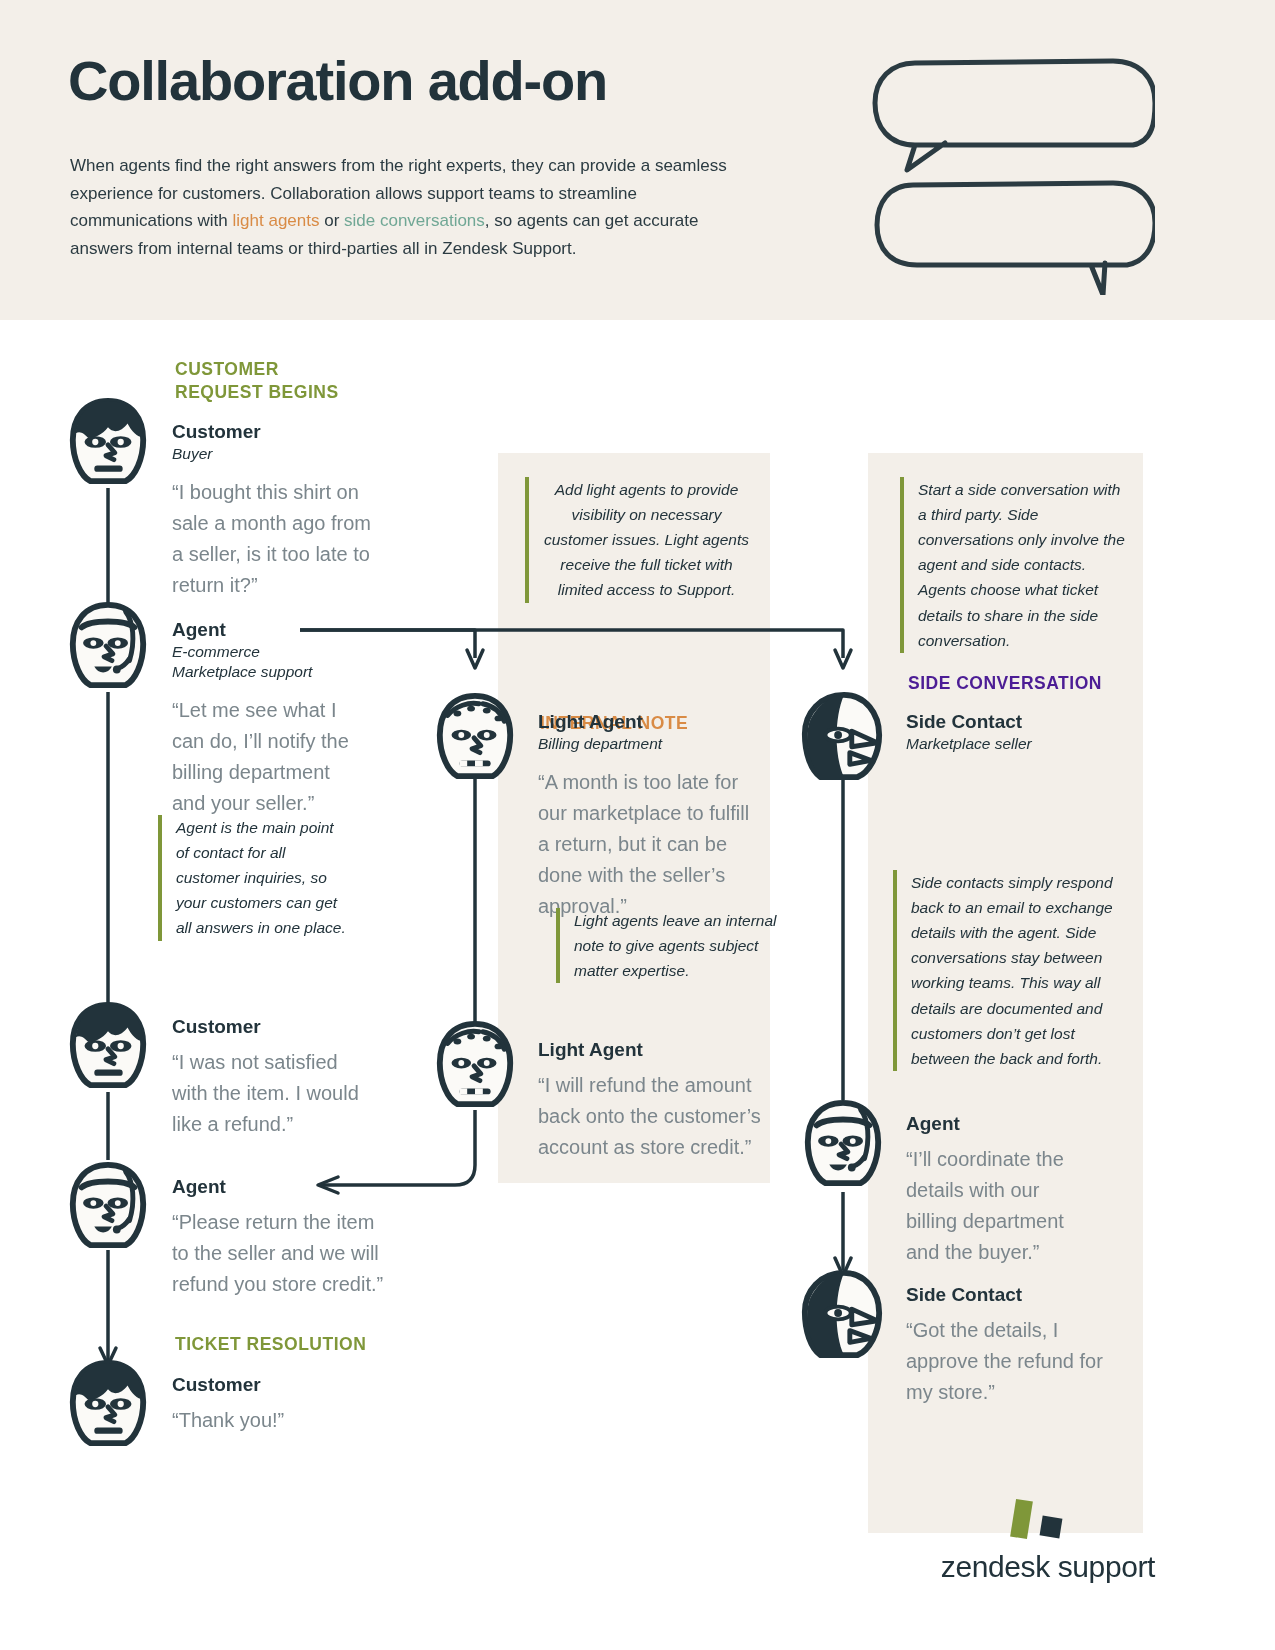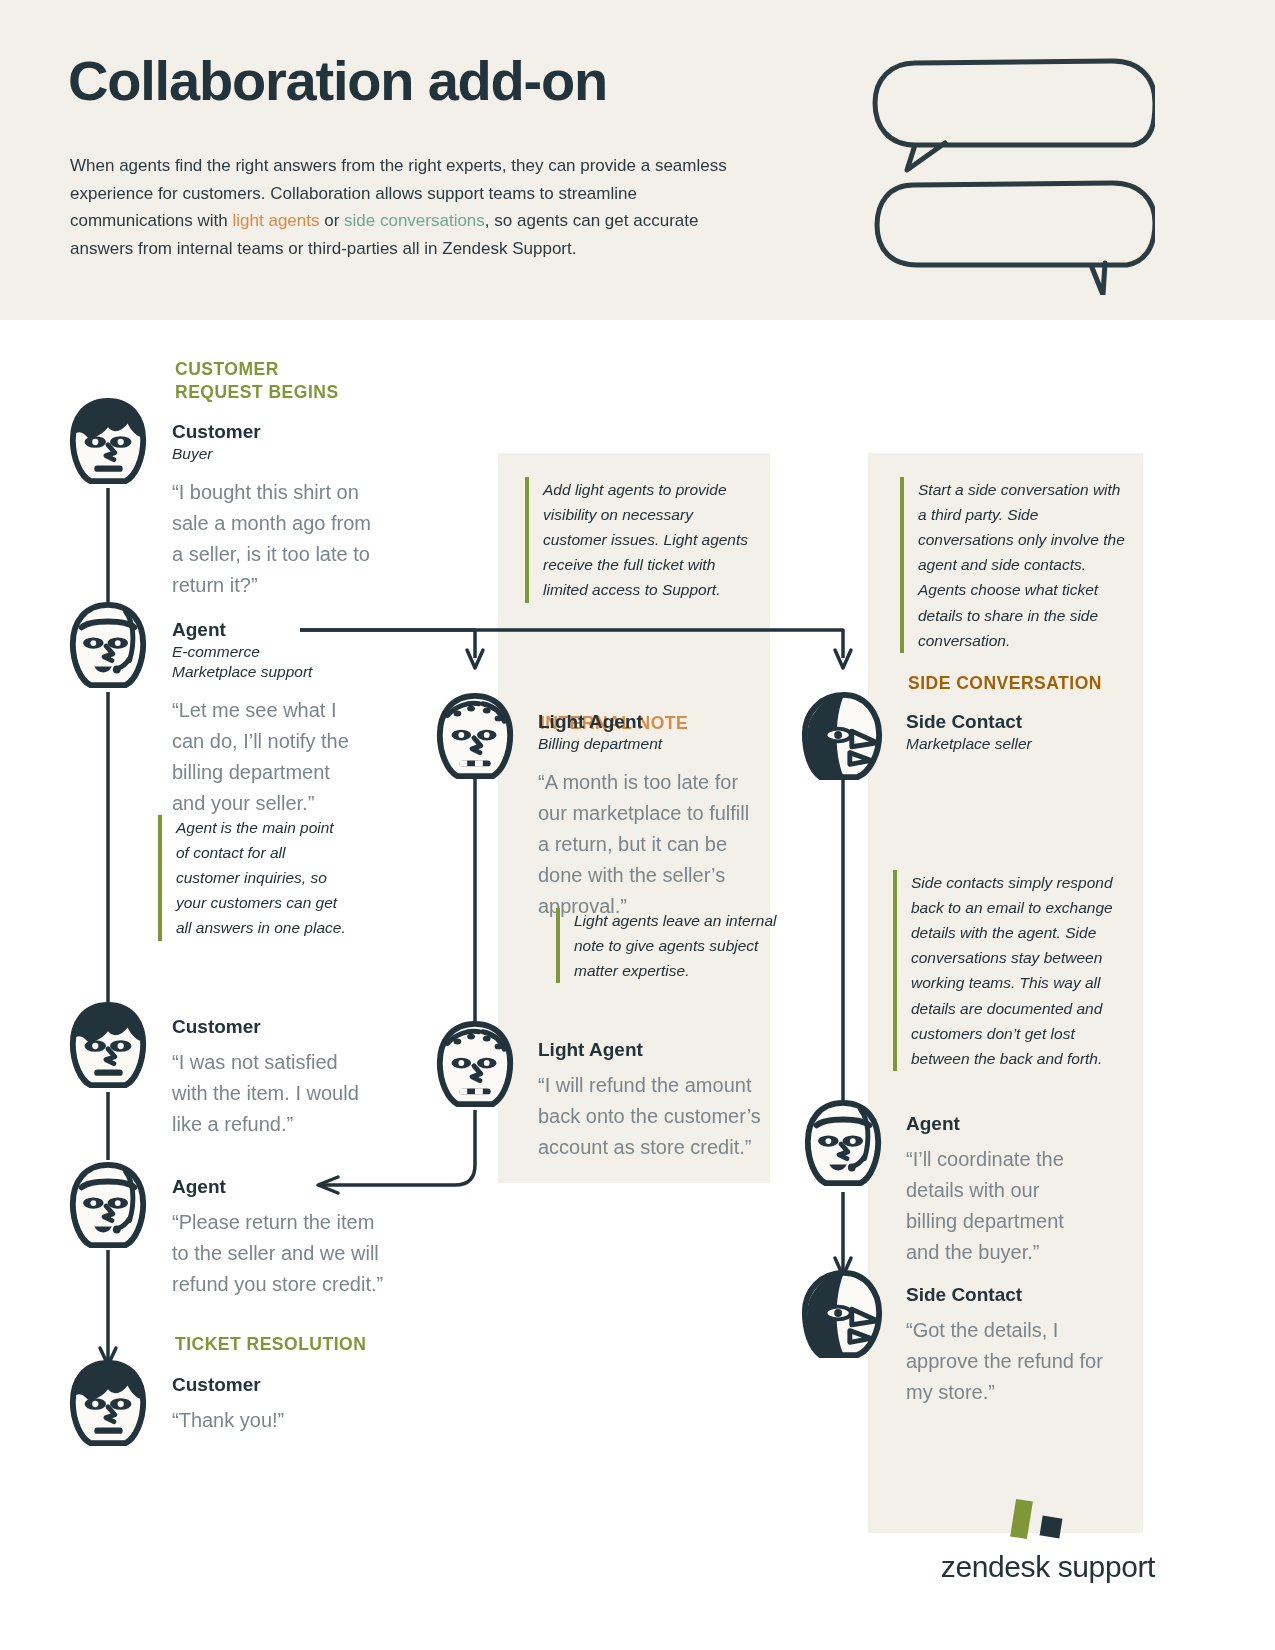--- a/index.html
+++ b/index.html
@@ -44,21 +44,21 @@
   
   .av { position:absolute; width:80px; height:88px; }
 
   
   .blk { position:absolute; }
   .sect-label {
     font-size:17.5px; font-weight:bold; letter-spacing:.5px; line-height:1.3;
   }
   .lbl-olive { color:#7f9739; }
   .lbl-orange{ color:#d98b45; }
-  .lbl-teal  { color:#a16207; }
+  .lbl-teal  { color:#4c1d95; }
   .role { font-size:19px; font-weight:bold; color:#22333b; line-height:1.25; }
   .sub  { font-size:15.5px; font-style:italic; color:#22333b; line-height:1.3; }
   .quote{ font-size:20px; color:#7b868c; line-height:1.55; margin-top:13px; }
   .note {
     font-size:15.5px; font-style:italic; color:#22333b; line-height:1.62;
     border-left:4px solid #7f9739; padding-left:14px;
   }
 
   
   .footer-logo { position:absolute; left:925px; top:1500px; width:230px; }
@@ -234,21 +234,21 @@
     </div>
 
     <svg class="av" style="left:68px; top:1040px;" viewBox="0 0 80 90">
         <use href="#g-customer"></use>
       </svg>
     <div class="blk" style="left:172px; top:1053px; width:200px;">
       <div class="role">Customer</div>
       <div class="quote" style="margin-top:8px;">“Thank you!”</div>
     </div>
 
-    <div class="blk" style="left:525px; top:157px; width:225px;">
+    <div class="blk" style="left:525px; top:157px; width:225px;text-align:center;">
       <div class="note">Add light agents to provide visibility on necessary customer issues. Light agents receive the full ticket with limited access to Support.</div>
     </div>
 
     <div class="blk" style="left:540px; top:352px;margin-top:40px;">
       <div class="sect-label lbl-orange">INTERNAL NOTE</div>
     </div>
 
     <svg class="av" style="left:435px; top:372px;" viewBox="0 0 80 90">
         <use href="#g-lightagent"></use>
       </svg>

